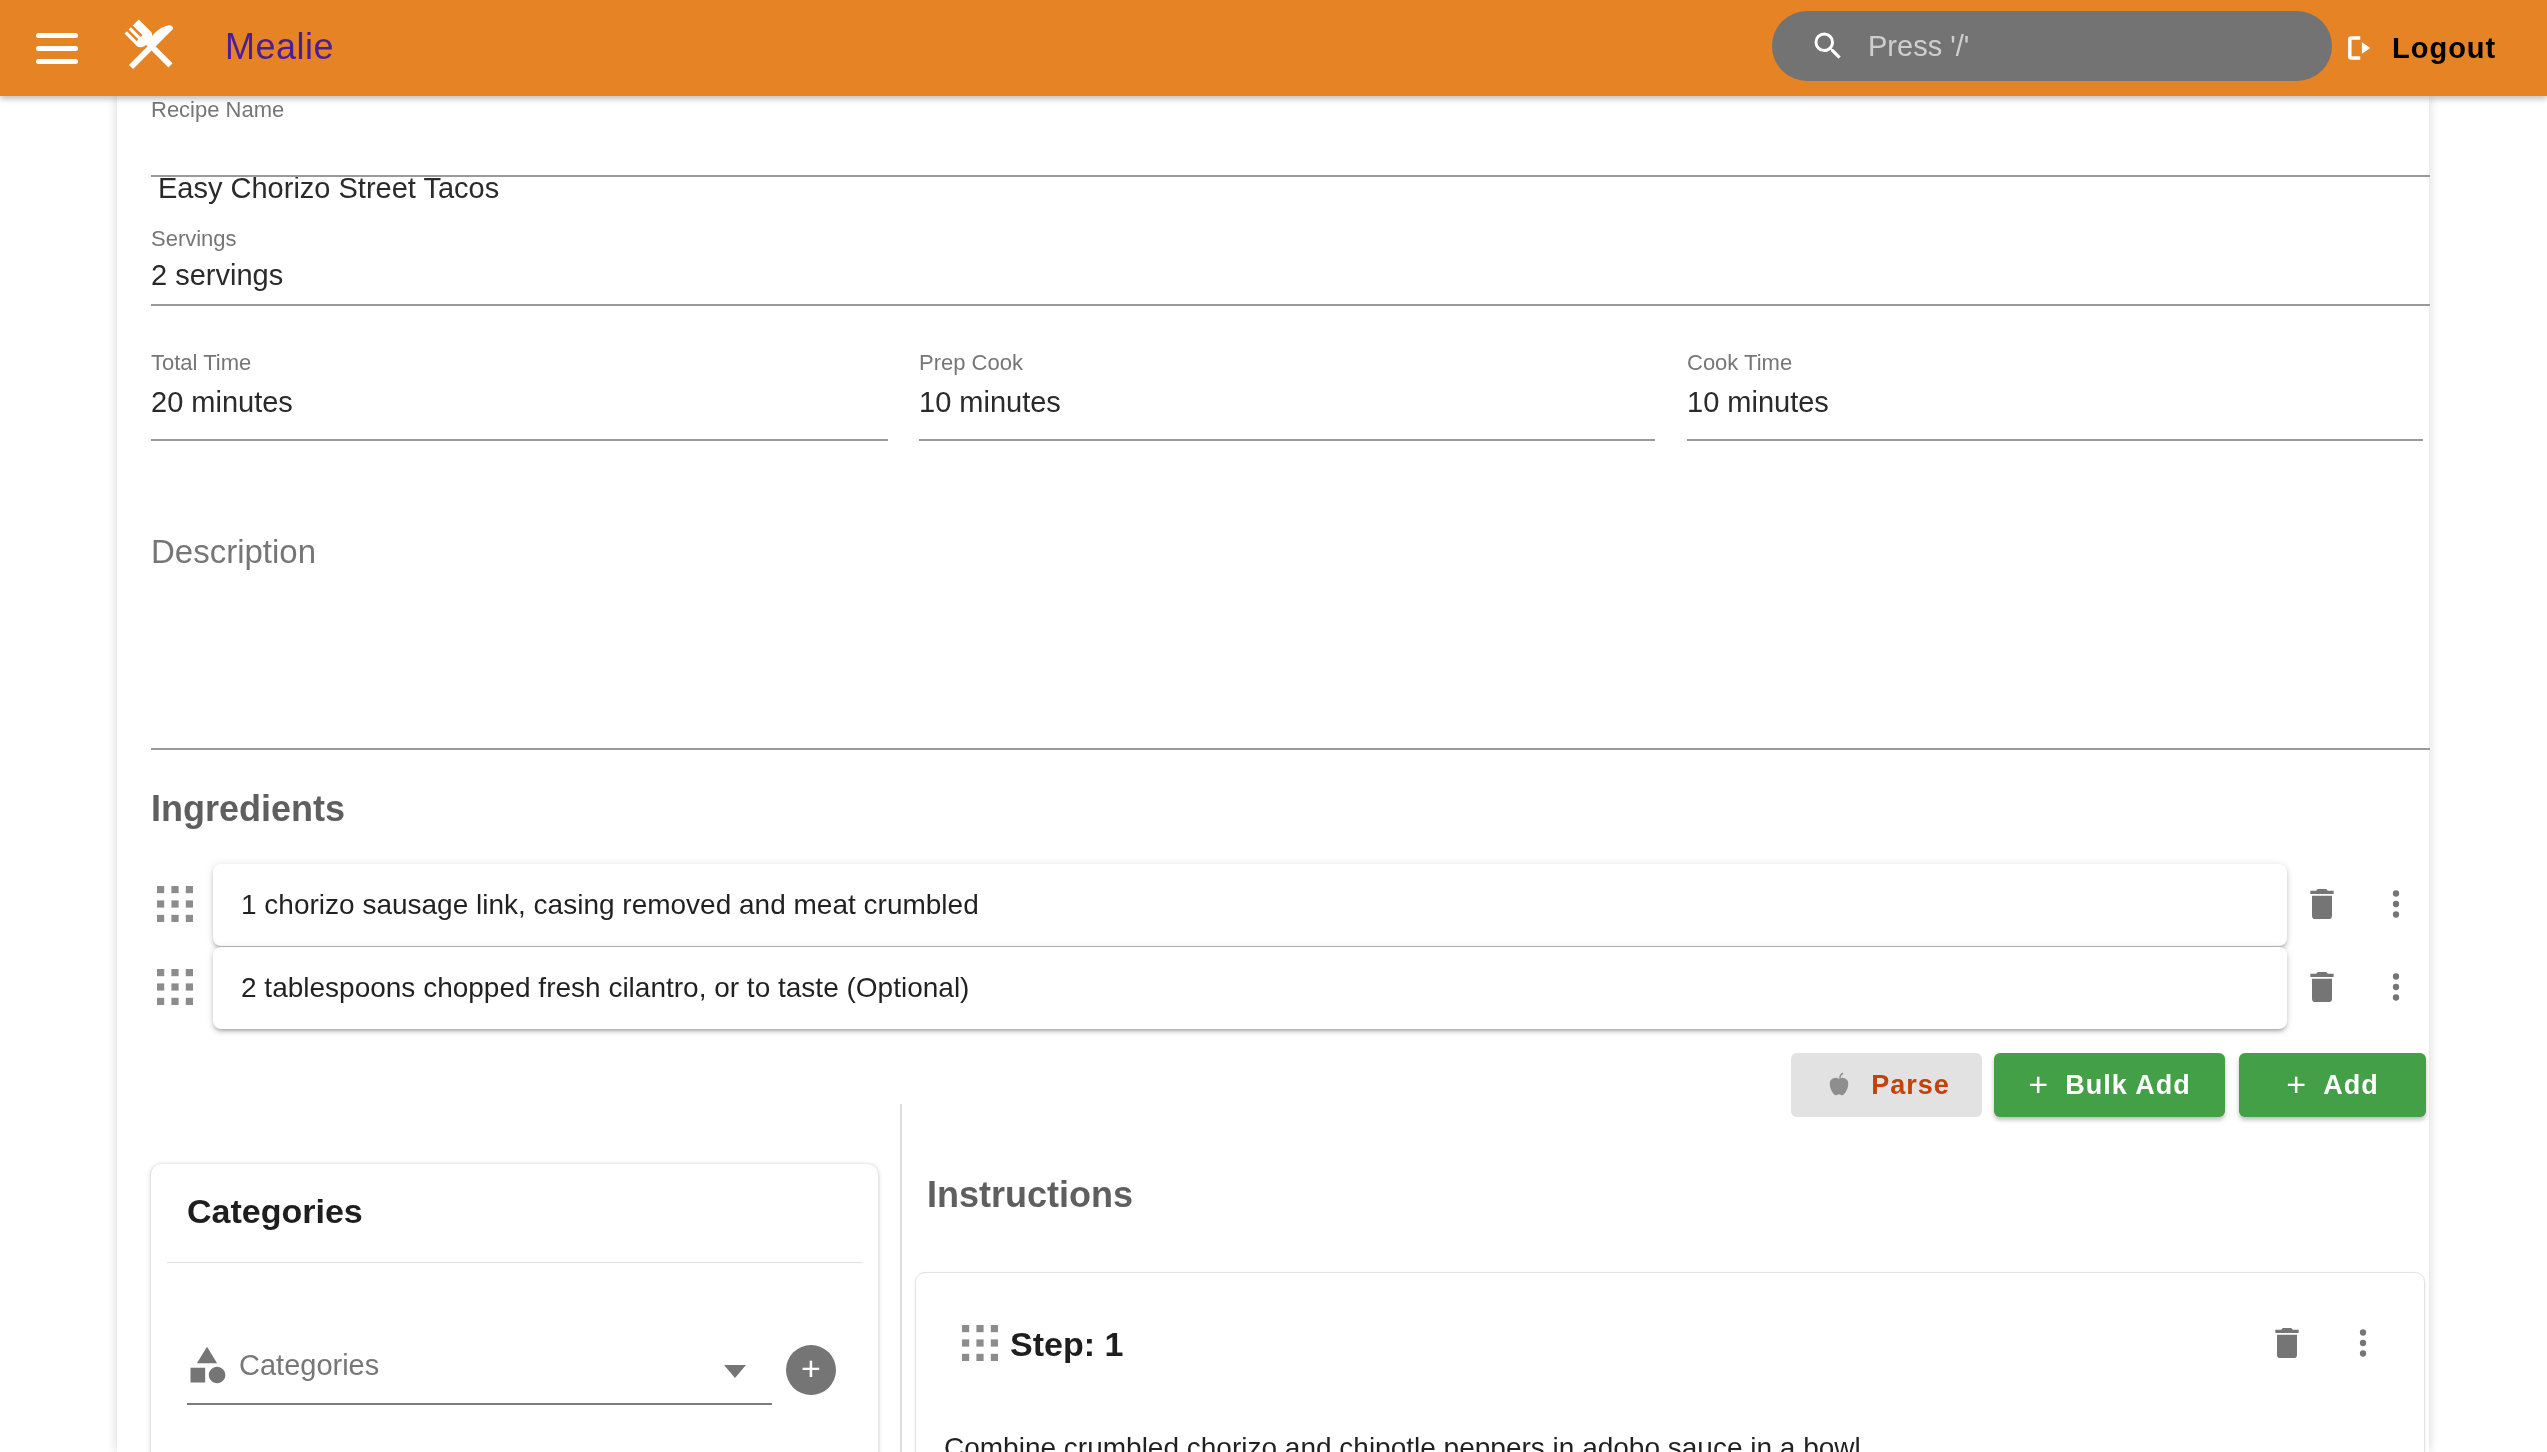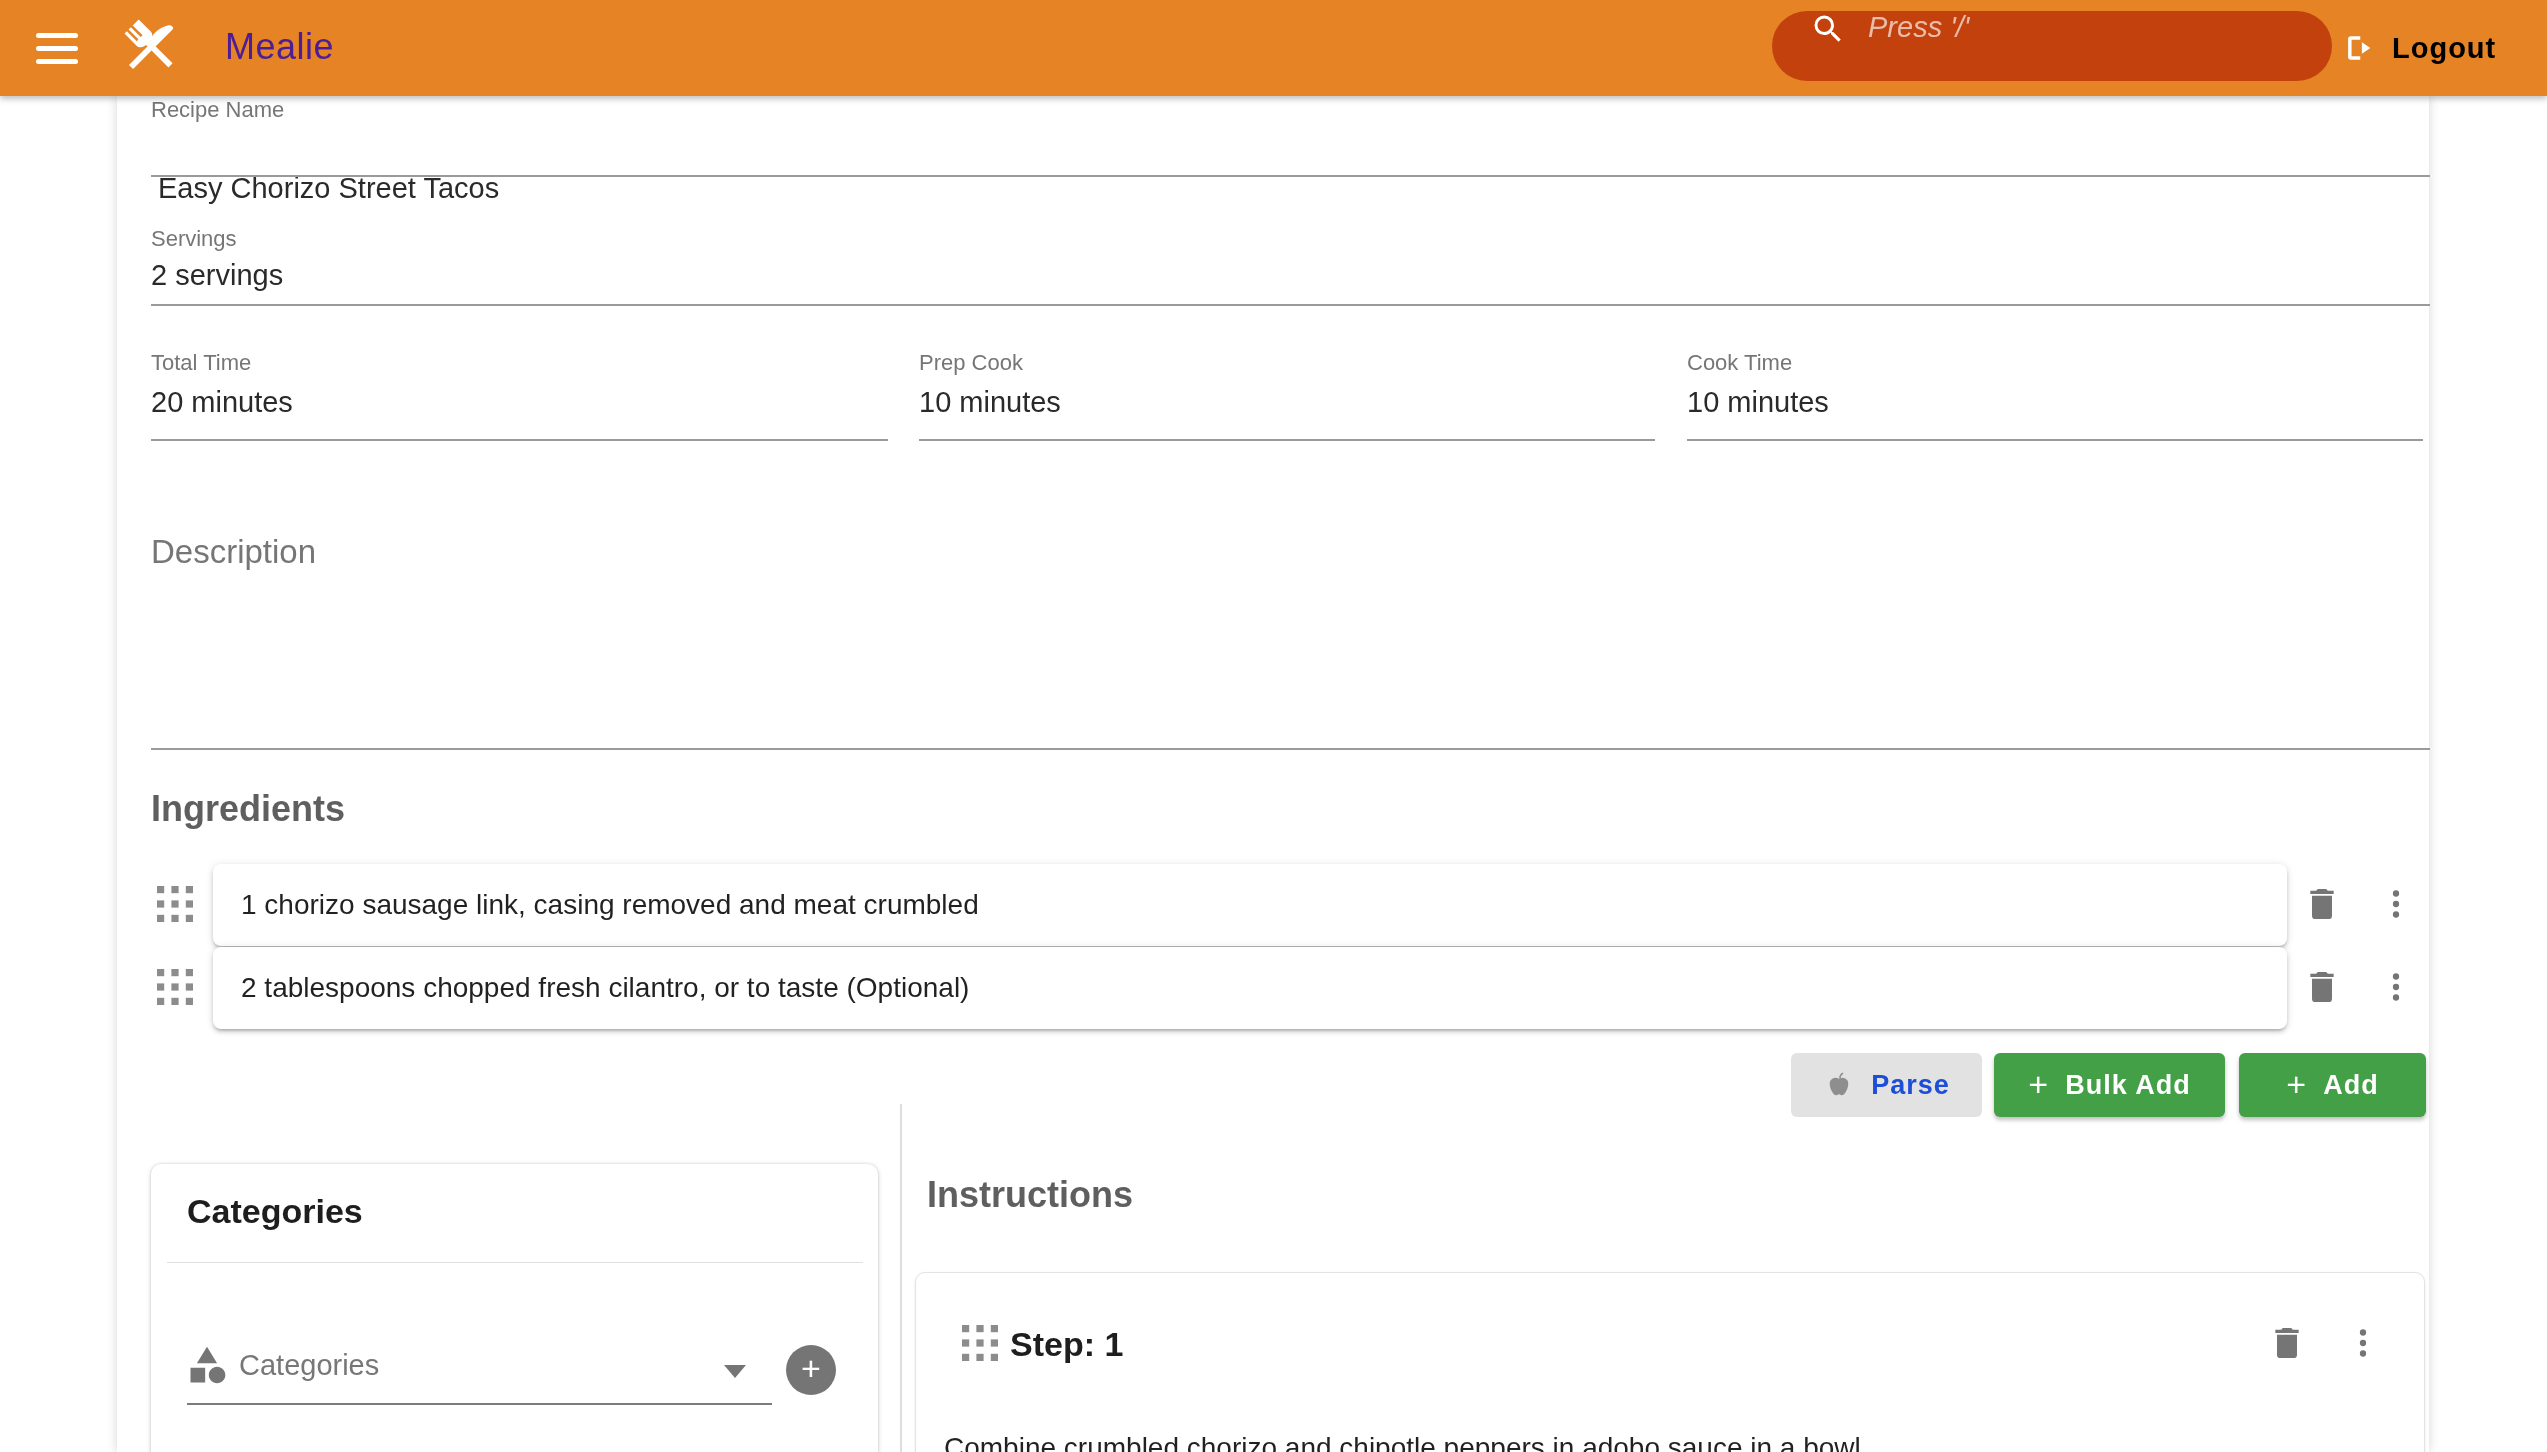--- a/index.html
+++ b/index.html
@@ -15,21 +15,21 @@
     background:#E58325; display:flex; align-items:center;
     box-shadow:0 3px 6px rgba(0,0,0,0.25); z-index:10;
   }
   .hamburger { position:absolute; left:36px; top:26px; width:46px; height:44px;
     display:flex; flex-direction:column; justify-content:center; gap:8px; cursor:pointer; background:none; border:none; }
   .hamburger span { display:block; width:42px; height:5px; background:#fff; border-radius:3px; }
   .logo { position:absolute; left:117px; top:14px; width:66px; height:66px; }
   .app-title { position:absolute; left:225px; top:26px; color:#4c1d95; font-size:36px; font-weight:500; letter-spacing:0.5px;text-align:right; }
   .search-pill {
     position:absolute; left:1772px; top:11px; width:560px; height:70px;
-    background:#c2410c; border-radius:35px; display:flex; align-items:flex-start; padding:0 24px; cursor:text;font-style:italic;
+    background:#737373; border-radius:35px; display:flex; align-items:center; padding:0 24px; cursor:text;
   }
   .search-pill svg { flex:0 0 auto; margin-left:14px; }
   .search-placeholder { margin-left:22px; color:rgba(255,255,255,0.65); font-size:29px; }
   .logout-btn {
     position:absolute; left:2340px; top:18px; height:60px; display:flex; align-items:center; gap:16px;
     background:none; border:none; cursor:pointer; color:#fff;
   }
   .logout-label { color:#000000; font-size:29px; font-weight:700; letter-spacing:1px; }
 
   
@@ -52,21 +52,21 @@
   }
   .icon-btn { position:absolute; background:none; border:none; cursor:pointer; line-height:0; }
 
   
   .btn {
     position:absolute; height:64px; border:none; border-radius:6px; cursor:pointer;
     display:flex; align-items:center; justify-content:center; gap:16px;
     font-family:inherit; font-size:27px; font-weight:700; letter-spacing:1px;
   }
   .btn-green { background:#43A047; color:#ffffff; box-shadow:0 3px 4px rgba(0,0,0,0.25); }
-  .btn-disabled { background:#e2e2e2; color:#1d4ed8; cursor:default; }
+  .btn-disabled { background:#e2e2e2; color:#c2410c; cursor:default; }
   .plus-glyph { font-size:34px; font-weight:400; line-height:0; position:relative; top:-1px; }
 
   
   .v-divider { position:absolute; left:900px; top:1104px; width:2px; height:348px; background:#dedede; }
 
   .categories-card {
     position:absolute; left:151px; top:1164px; width:727px; height:328px;
     background:#fff; border-radius:10px;
     box-shadow:0 1px 5px rgba(0,0,0,0.2), 0 0 2px rgba(0,0,0,0.12);
   }

